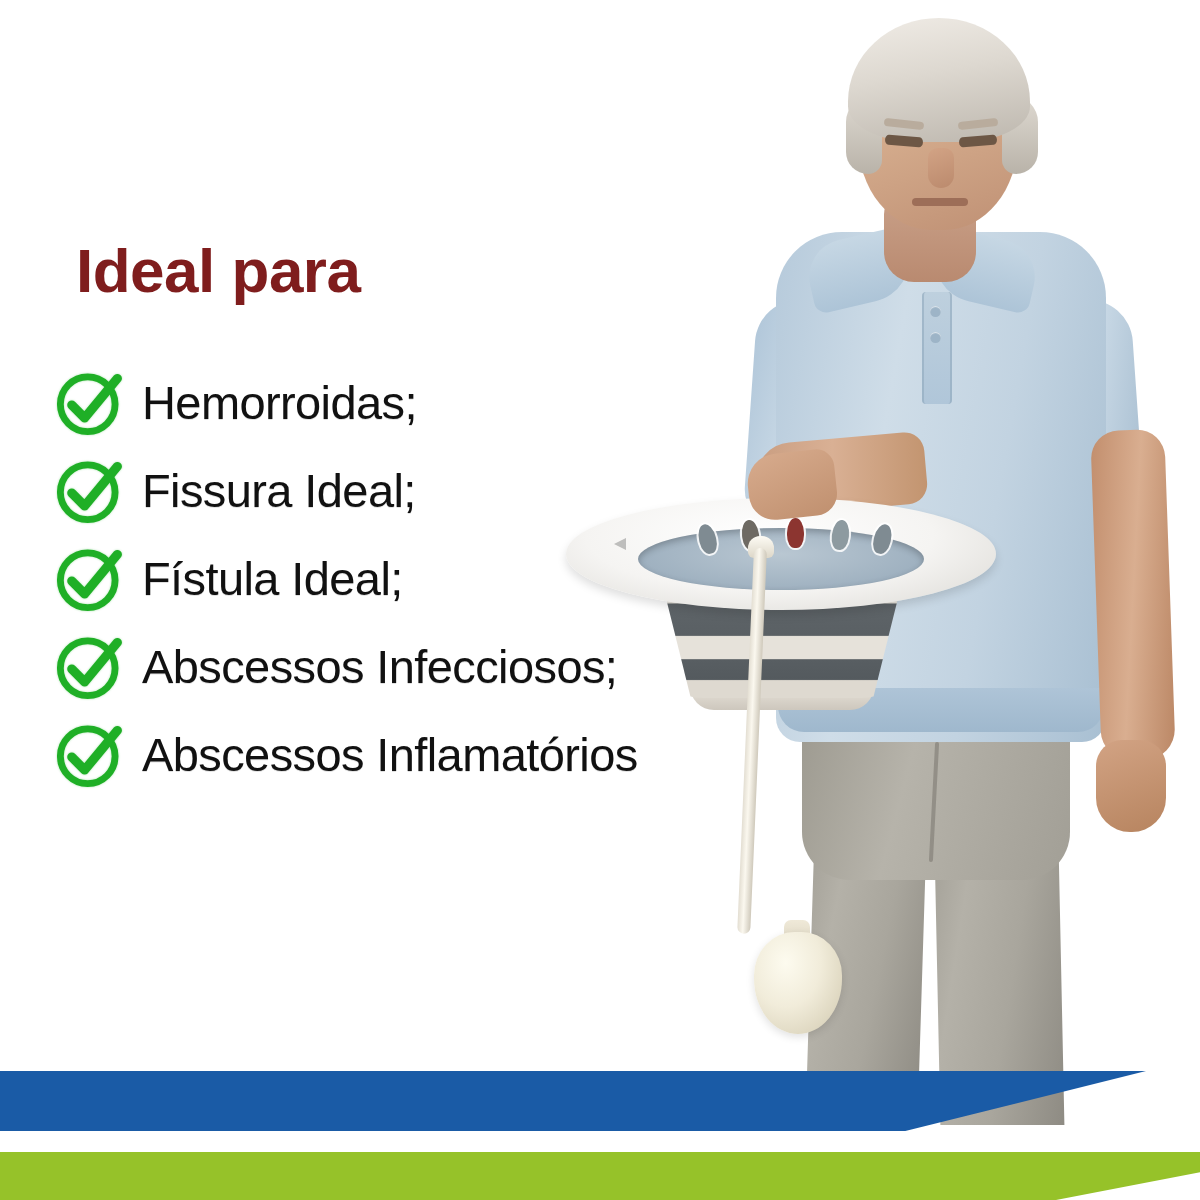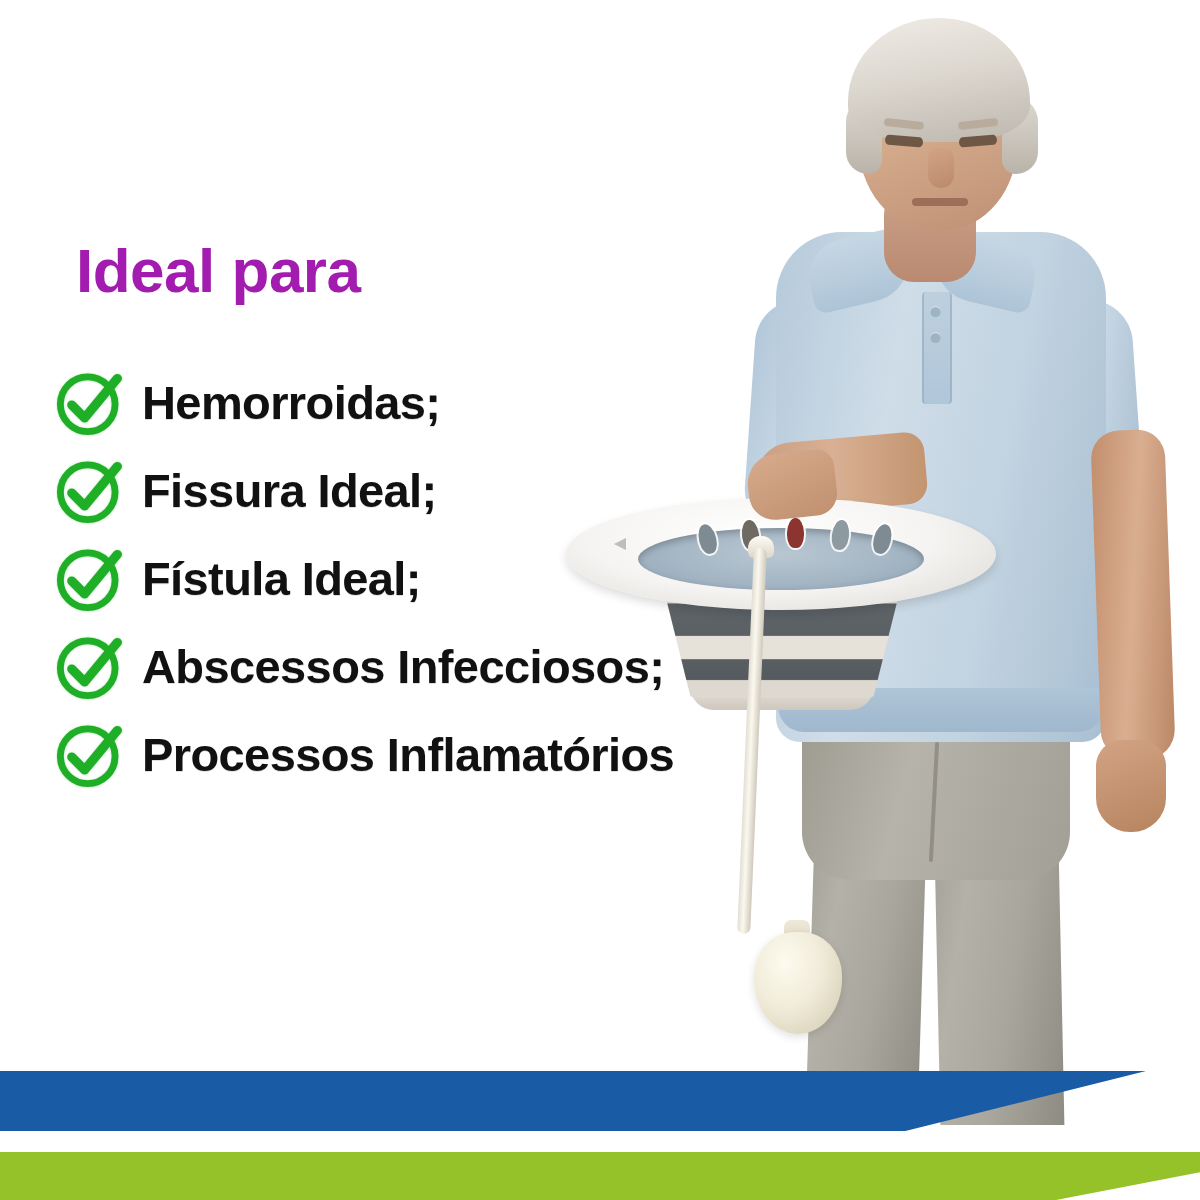--- a/index.html
+++ b/index.html
@@ -19,21 +19,21 @@
   }
 
   
   .headline {
     position: absolute;
     left: 76px;
     top: 198px;
     font-size: 62px;
     font-weight: 700;
     letter-spacing: -0.5px;
-    color: #a21caf;
+    color: #7f1d1d;
     line-height: 1;
     white-space: nowrap;
   }
 
   
   .benefit-list {
     position: absolute;
     left: 52px;
     top: 358px;
     width: 760px;
@@ -50,21 +50,21 @@
   }
   .check-icon {
     flex: 0 0 auto;
     width: 76px;
     height: 76px;
     display: block;
     filter: drop-shadow(0 0 1px rgba(30,175,38,0.35));
   }
   .benefit-label {
     font-size: 47px;
-    font-weight: 700;
+    font-weight: 400;
     color: #111111;
     line-height: 1;
     letter-spacing: -0.6px;
     white-space: nowrap;
     text-shadow: 0 1px 0 rgba(0,0,0,0.12);
   }
 
   
   .photo {
     position: absolute;
@@ -557,21 +557,21 @@
         <path d="M26 54 L43 71 L86 19" fill="none" stroke="#1FAF26" stroke-width="12" stroke-linecap="round" stroke-linejoin="round"></path>
       </svg>
       <span class="benefit-label">Abscessos Infecciosos;</span>
     </li>
 
     <li class="benefit-item">
       <svg class="check-icon" viewBox="0 0 100 100">
         <circle cx="47" cy="53" r="36" fill="none" stroke="#1FAF26" stroke-width="9"></circle>
         <path d="M26 54 L43 71 L86 19" fill="none" stroke="#1FAF26" stroke-width="12" stroke-linecap="round" stroke-linejoin="round"></path>
       </svg>
-      <span class="benefit-label">Processos Inflamatórios</span>
+      <span class="benefit-label">Abscessos Inflamatórios</span>
     </li>
 
   </ul>
 
   <div class="band-blue"></div>
   <div class="band-green"></div>
 
 </div>
 
 </body></html>

